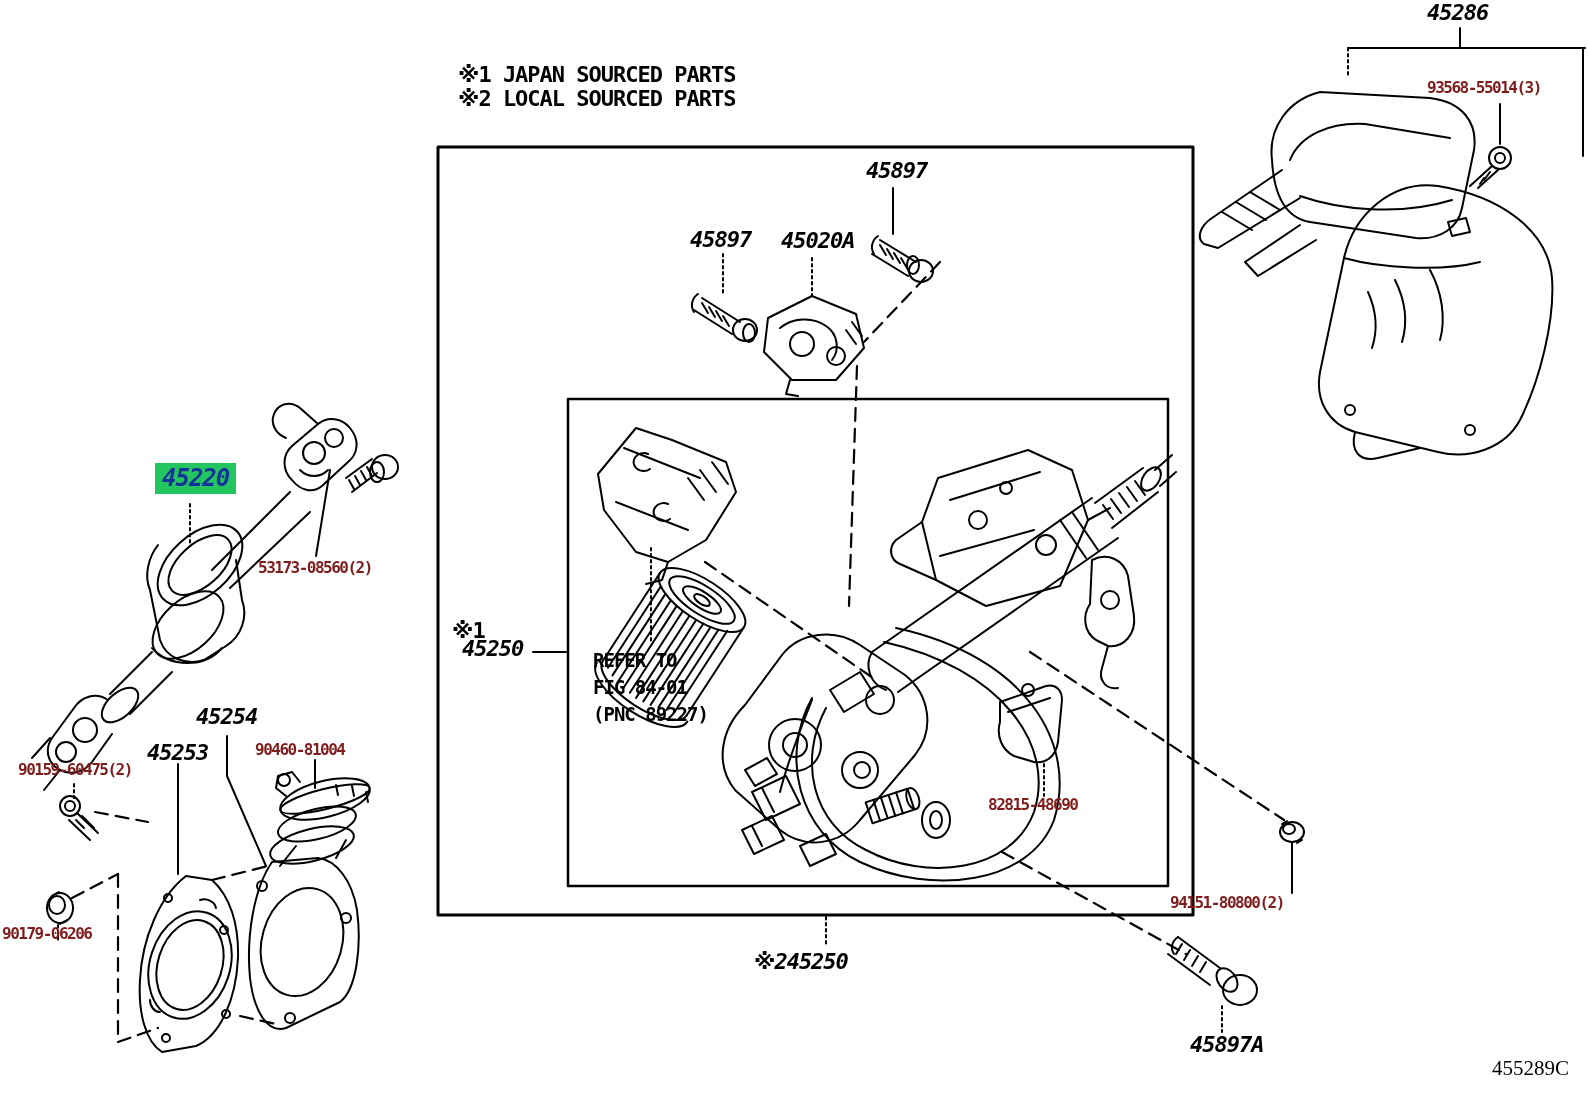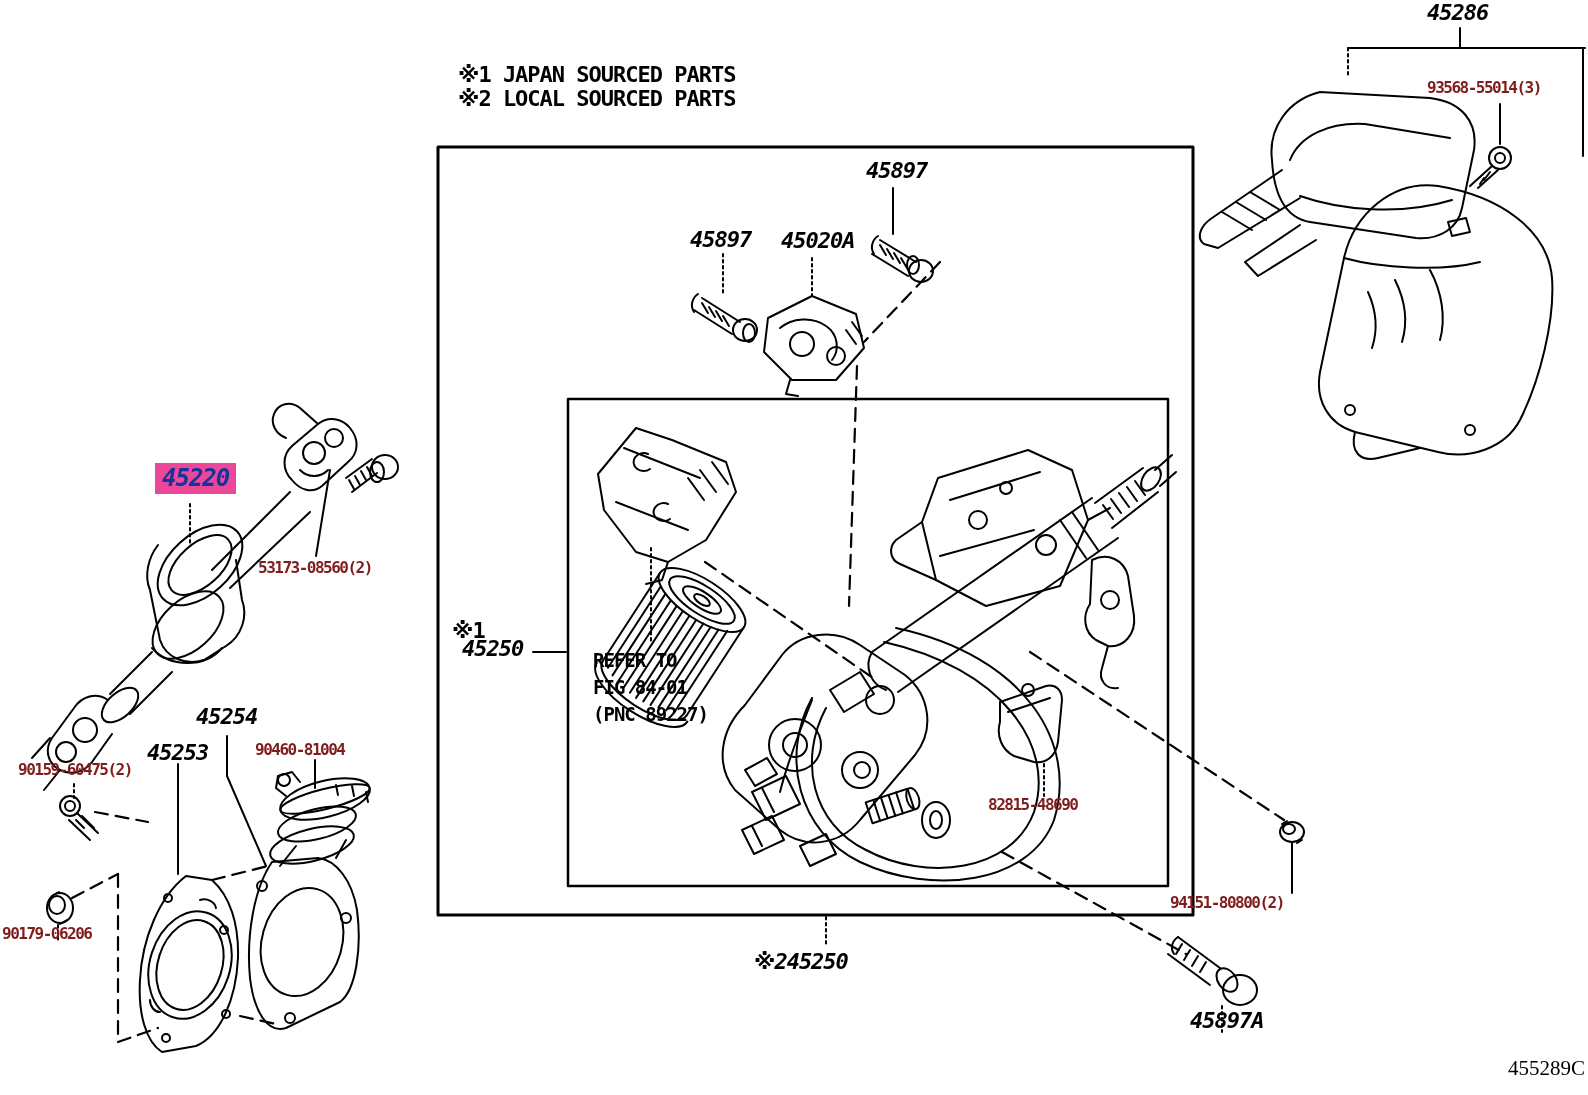--- a/index.html
+++ b/index.html
@@ -8,21 +8,21 @@
   #art{position:absolute;left:0;top:0;}
   .lbl{position:absolute;font-weight:bold;font-size:16px;line-height:1;letter-spacing:-1.5px;
        color:#7f1d1d;white-space:nowrap;}
   .lbl-lg{position:absolute;font-weight:bold;font-size:22px;line-height:1;letter-spacing:-1px;
        color:#000;white-space:nowrap;font-style:italic;}
   .note{position:absolute;font-weight:bold;font-size:22px;line-height:1;letter-spacing:-1px;
        color:#000;white-space:nowrap;}
   .refer{position:absolute;font-weight:bold;font-size:19px;line-height:1;letter-spacing:-1px;
        color:#000;white-space:nowrap;}
   .code{position:absolute;font-family:"Liberation Serif","DejaVu Serif",serif;font-size:21px;
-       line-height:1;color:#000;white-space:nowrap;margin-left:16px;}
+       line-height:1;color:#000;white-space:nowrap;}
   .hl{background:#8db6f0;color:#16339b;padding:3px 7px 4px 7px;font-size:24px;letter-spacing:-1px;}
 </style>
 </head>
 <body>
 
 <div id="stage">
 
 <svg id="art" width="1588" height="1095" viewBox="0 0 1588 1095">
   <g stroke="#000" fill="none" stroke-width="2" stroke-linecap="round" stroke-linejoin="round">
 
@@ -318,37 +318,37 @@
 <div class="note" style="left:458px;top:64px">※1 JAPAN SOURCED PARTS</div>
 <div class="note" style="left:458px;top:88px">※2 LOCAL SOURCED PARTS</div>
 
 <div class="lbl-lg" style="left:1427px;top:2px">45286</div>
 <div class="lbl" style="left:1427px;top:80px">93568-55014(3)</div>
 
 <div class="lbl-lg" style="left:866px;top:160px">45897</div>
 <div class="lbl-lg" style="left:781px;top:230px">45020A</div>
 <div class="lbl-lg" style="left:690px;top:229px">45897</div>
 
-<div class="lbl-lg hl" style="left: 155px; top: 463px; background: #ec4899; color: rgb(22, 51, 155);">45220</div>
+<div class="lbl-lg hl" style="left: 155px; top: 463px; background: #22c55e; color: rgb(22, 51, 155);">45220</div>
 <div class="lbl" style="left:258px;top:560px">53173-08560(2)</div>
 
 <div class="note" style="left:452px;top:620px">※1</div>
 <div class="lbl-lg" style="left:462px;top:638px">45250</div>
 
 <div class="refer" style="left:593px;top:651px">REFER TO</div>
 <div class="refer" style="left:593px;top:678px">FIG 84-01</div>
 <div class="refer" style="left:593px;top:705px">(PNC 89227)</div>
 
 <div class="lbl" style="left:988px;top:797px">82815-48690</div>
 
 <div class="lbl-lg" style="left:196px;top:706px">45254</div>
 <div class="lbl-lg" style="left:147px;top:742px">45253</div>
 <div class="lbl" style="left:255px;top:742px">90460-81004</div>
 <div class="lbl" style="left:18px;top:762px">90159-60475(2)</div>
 <div class="lbl" style="left:2px;top:926px">90179-06206</div>
 
 <div class="lbl-lg" style="left:754px;top:951px">※245250</div>
 <div class="lbl" style="left:1170px;top:895px">94151-80800(2)</div>
-<div class="lbl-lg" style="left:1190px;top:1010px">45897A</div>
+<div class="lbl-lg" style="left:1190px;top:1034px">45897A</div>
 
 <div class="code" style="left:1492px;top:1058px">455289C</div>
 
 </div>
 
 </body></html>

